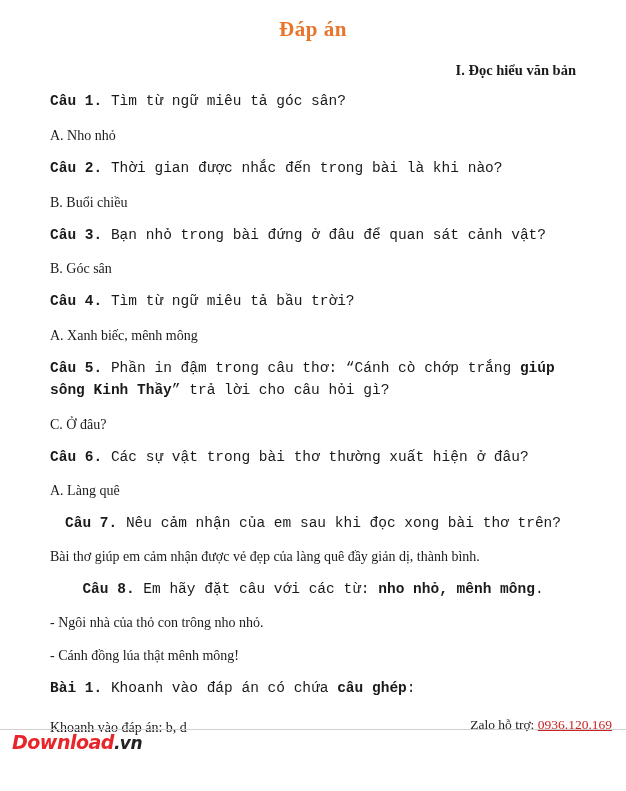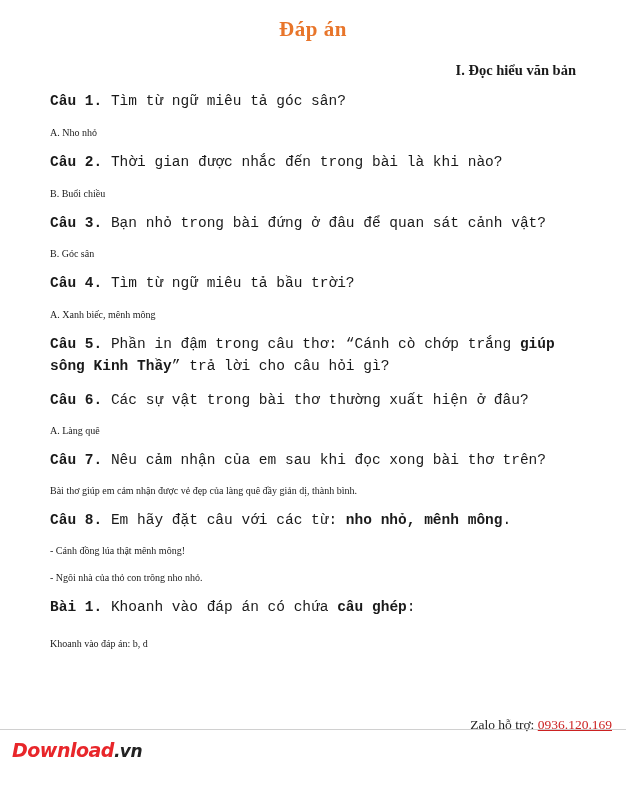--- a/index.html
+++ b/index.html
@@ -41,29 +41,30 @@
     text-align: right;
   }
   .para {
     font-size: 14.5px;
     line-height: 1.5;
     margin: 0 0 12px 0;
     font-family: Liberation Mono, monospace;
   }
   .para.tight {
     margin-bottom: 11px;
+    text-align: center;
   }
   .q-label {
     font-weight: bold;
   }
   .bold {
     font-weight: bold;
   }
   .ans {
-    font-size: 10px;
+    font-size: 14px;
     line-height: 1.5;
     margin: 0 0 12px 0;
   }
   .spaced {
     margin-bottom: 17px;
   }
   .footer {
     position: absolute;
     left: 0;
     right: 0;
@@ -73,21 +74,21 @@
   .footer-rule {
     position: absolute;
     left: 0;
     right: 0;
     top: 0;
     border-top: 1px solid #d0d0d0;
   }
   .brand {
     position: absolute;
     left: 12px;
-    top: 10px;
+    top: 2px;
     font-family: "DejaVu Sans", sans-serif;
     font-weight: bold;
     font-style: italic;
     font-size: 19px;
     color: #e8262a;
     letter-spacing: -0.5px;
   }
   .brand .dotvn {
     color: #222222;
     font-size: 17px;
@@ -132,36 +133,37 @@
     <p class="ans">B. Góc sân</p>
 
     <p class="para">
       <span class="q-label">Câu 4.</span><span> Tìm từ ngữ miêu tả bầu trời?</span>
     </p>
     <p class="ans">A. Xanh biếc, mênh mông</p>
 
     <p class="para">
       <span class="q-label">Câu 5.</span><span> Phần in đậm trong câu thơ: “Cánh cò chớp trắng </span><span class="bold">giúp sông Kinh Thầy</span><span>” trả lời cho câu hỏi gì?</span>
     </p>
+    <p class="ans">C. Ở đâu?</p>
 
     <p class="para">
       <span class="q-label">Câu 6.</span><span> Các sự vật trong bài thơ thường xuất hiện ở đâu?</span>
     </p>
     <p class="ans">A. Làng quê</p>
 
     <p class="para tight">
       <span class="q-label">Câu 7.</span><span> Nêu cảm nhận của em sau khi đọc xong bài thơ trên?</span>
     </p>
     <p class="ans">Bài thơ giúp em cảm nhận được vẻ đẹp của làng quê đầy giản dị, thành bình.</p>
 
     <p class="para tight">
       <span class="q-label">Câu 8.</span><span> Em hãy đặt câu với các từ: </span><span class="bold">nho nhỏ, mênh mông</span><span>.</span>
     </p>
+    <p class="ans tight">- Ngôi nhà của thỏ con trông nho nhỏ.</p>
     <p class="ans">- Cánh đồng lúa thật mênh mông!</p>
-    <p class="ans tight">- Ngôi nhà của thỏ con trông nho nhỏ.</p>
 
 
     <p class="para spaced">
       <span class="q-label">Bài 1.</span><span>  Khoanh vào đáp án có chứa </span><span class="bold">câu ghép</span><span>:</span>
     </p>
     <p class="ans spaced">Khoanh vào đáp án: b, d</p>
 
   </div>
 
   <div class="footer">

